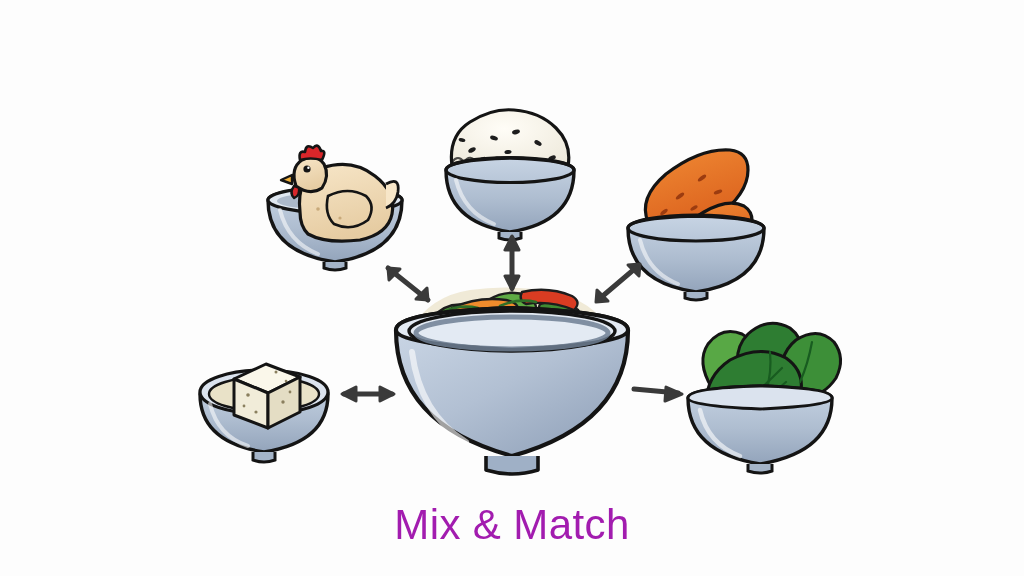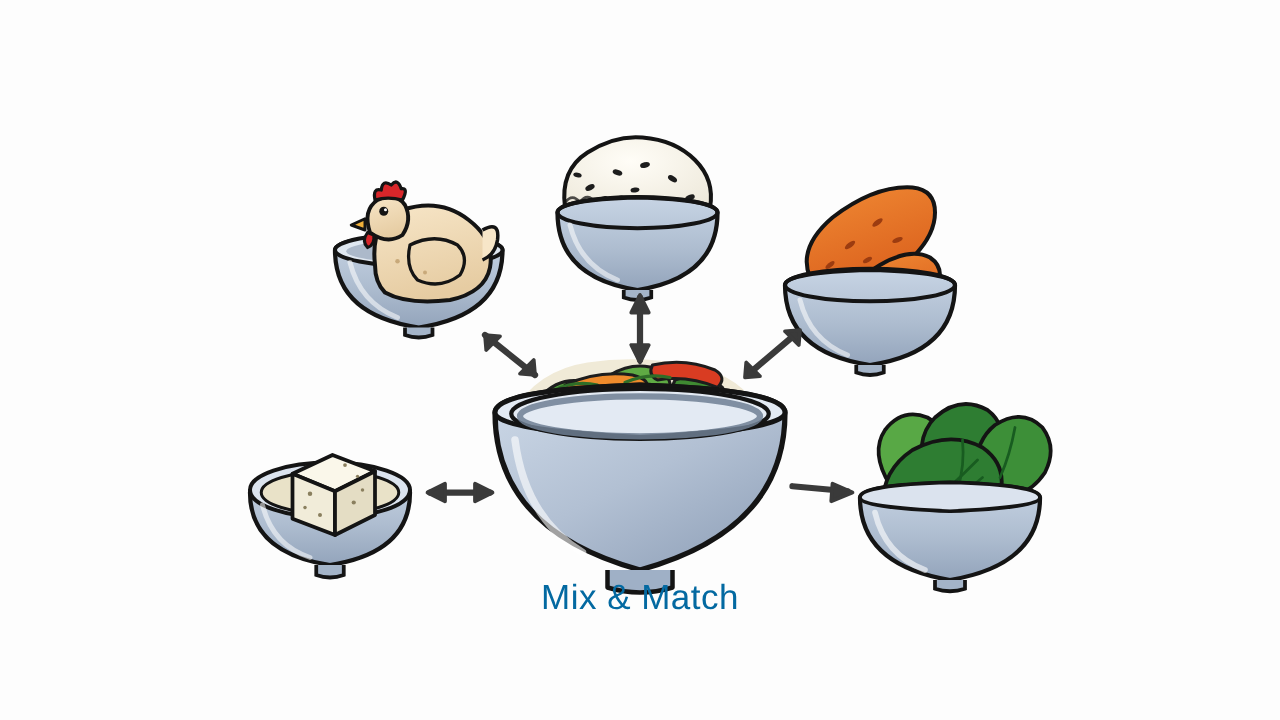--- a/index.html
+++ b/index.html
@@ -19,27 +19,27 @@
   #scene {
     position: absolute;
     inset: 0;
     width: 1024px;
     height: 576px;
   }
   .caption {
     position: absolute;
     left: 0;
     right: 0;
-    top: 464px;
+    top: 504px;
     text-align: center;
     font-family: "Liberation Sans", sans-serif;
-    font-size: 28px;
+    font-size: 42px;
     font-weight: 400;
     letter-spacing: 0.4px;
-    color: #0369a1;
+    color: #a21caf;
     line-height: 1;
     white-space: nowrap;
   }
 </style>
 </head>
 <body>
 
 <div id="canvas">
 
   <svg id="scene" viewBox="0 0 1024 576" xmlns="http://www.w3.org/2000/svg">

